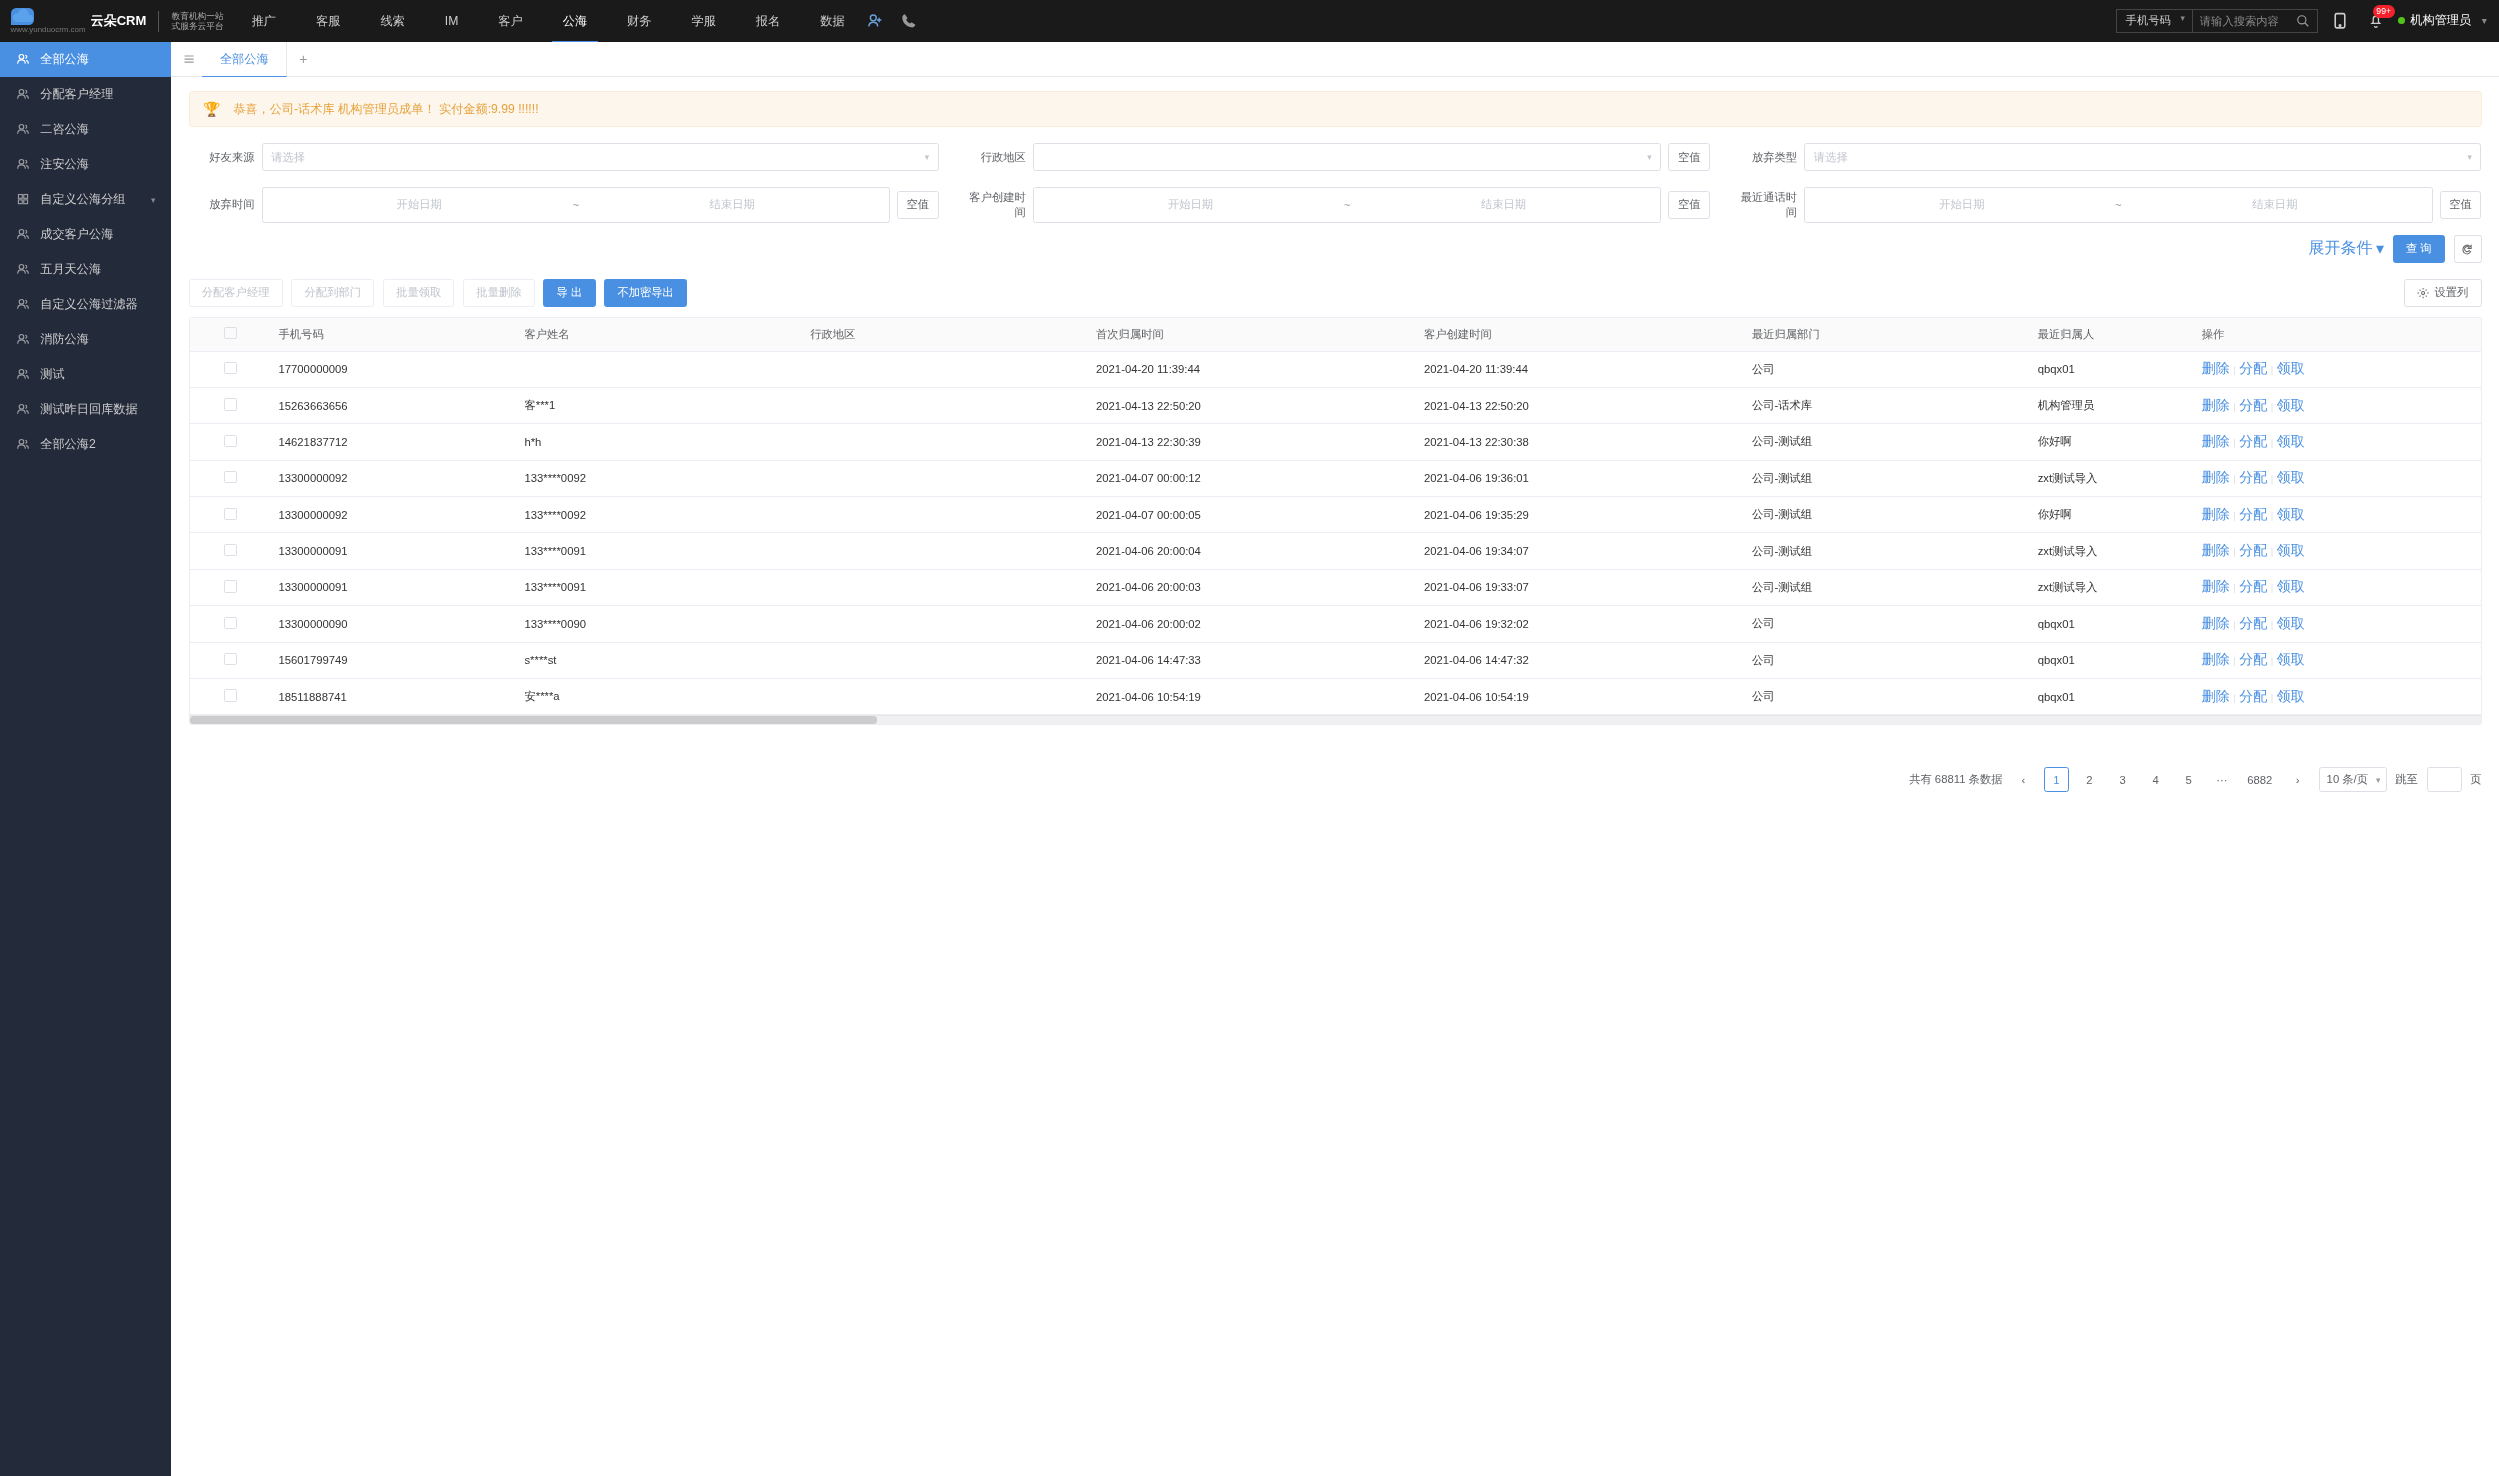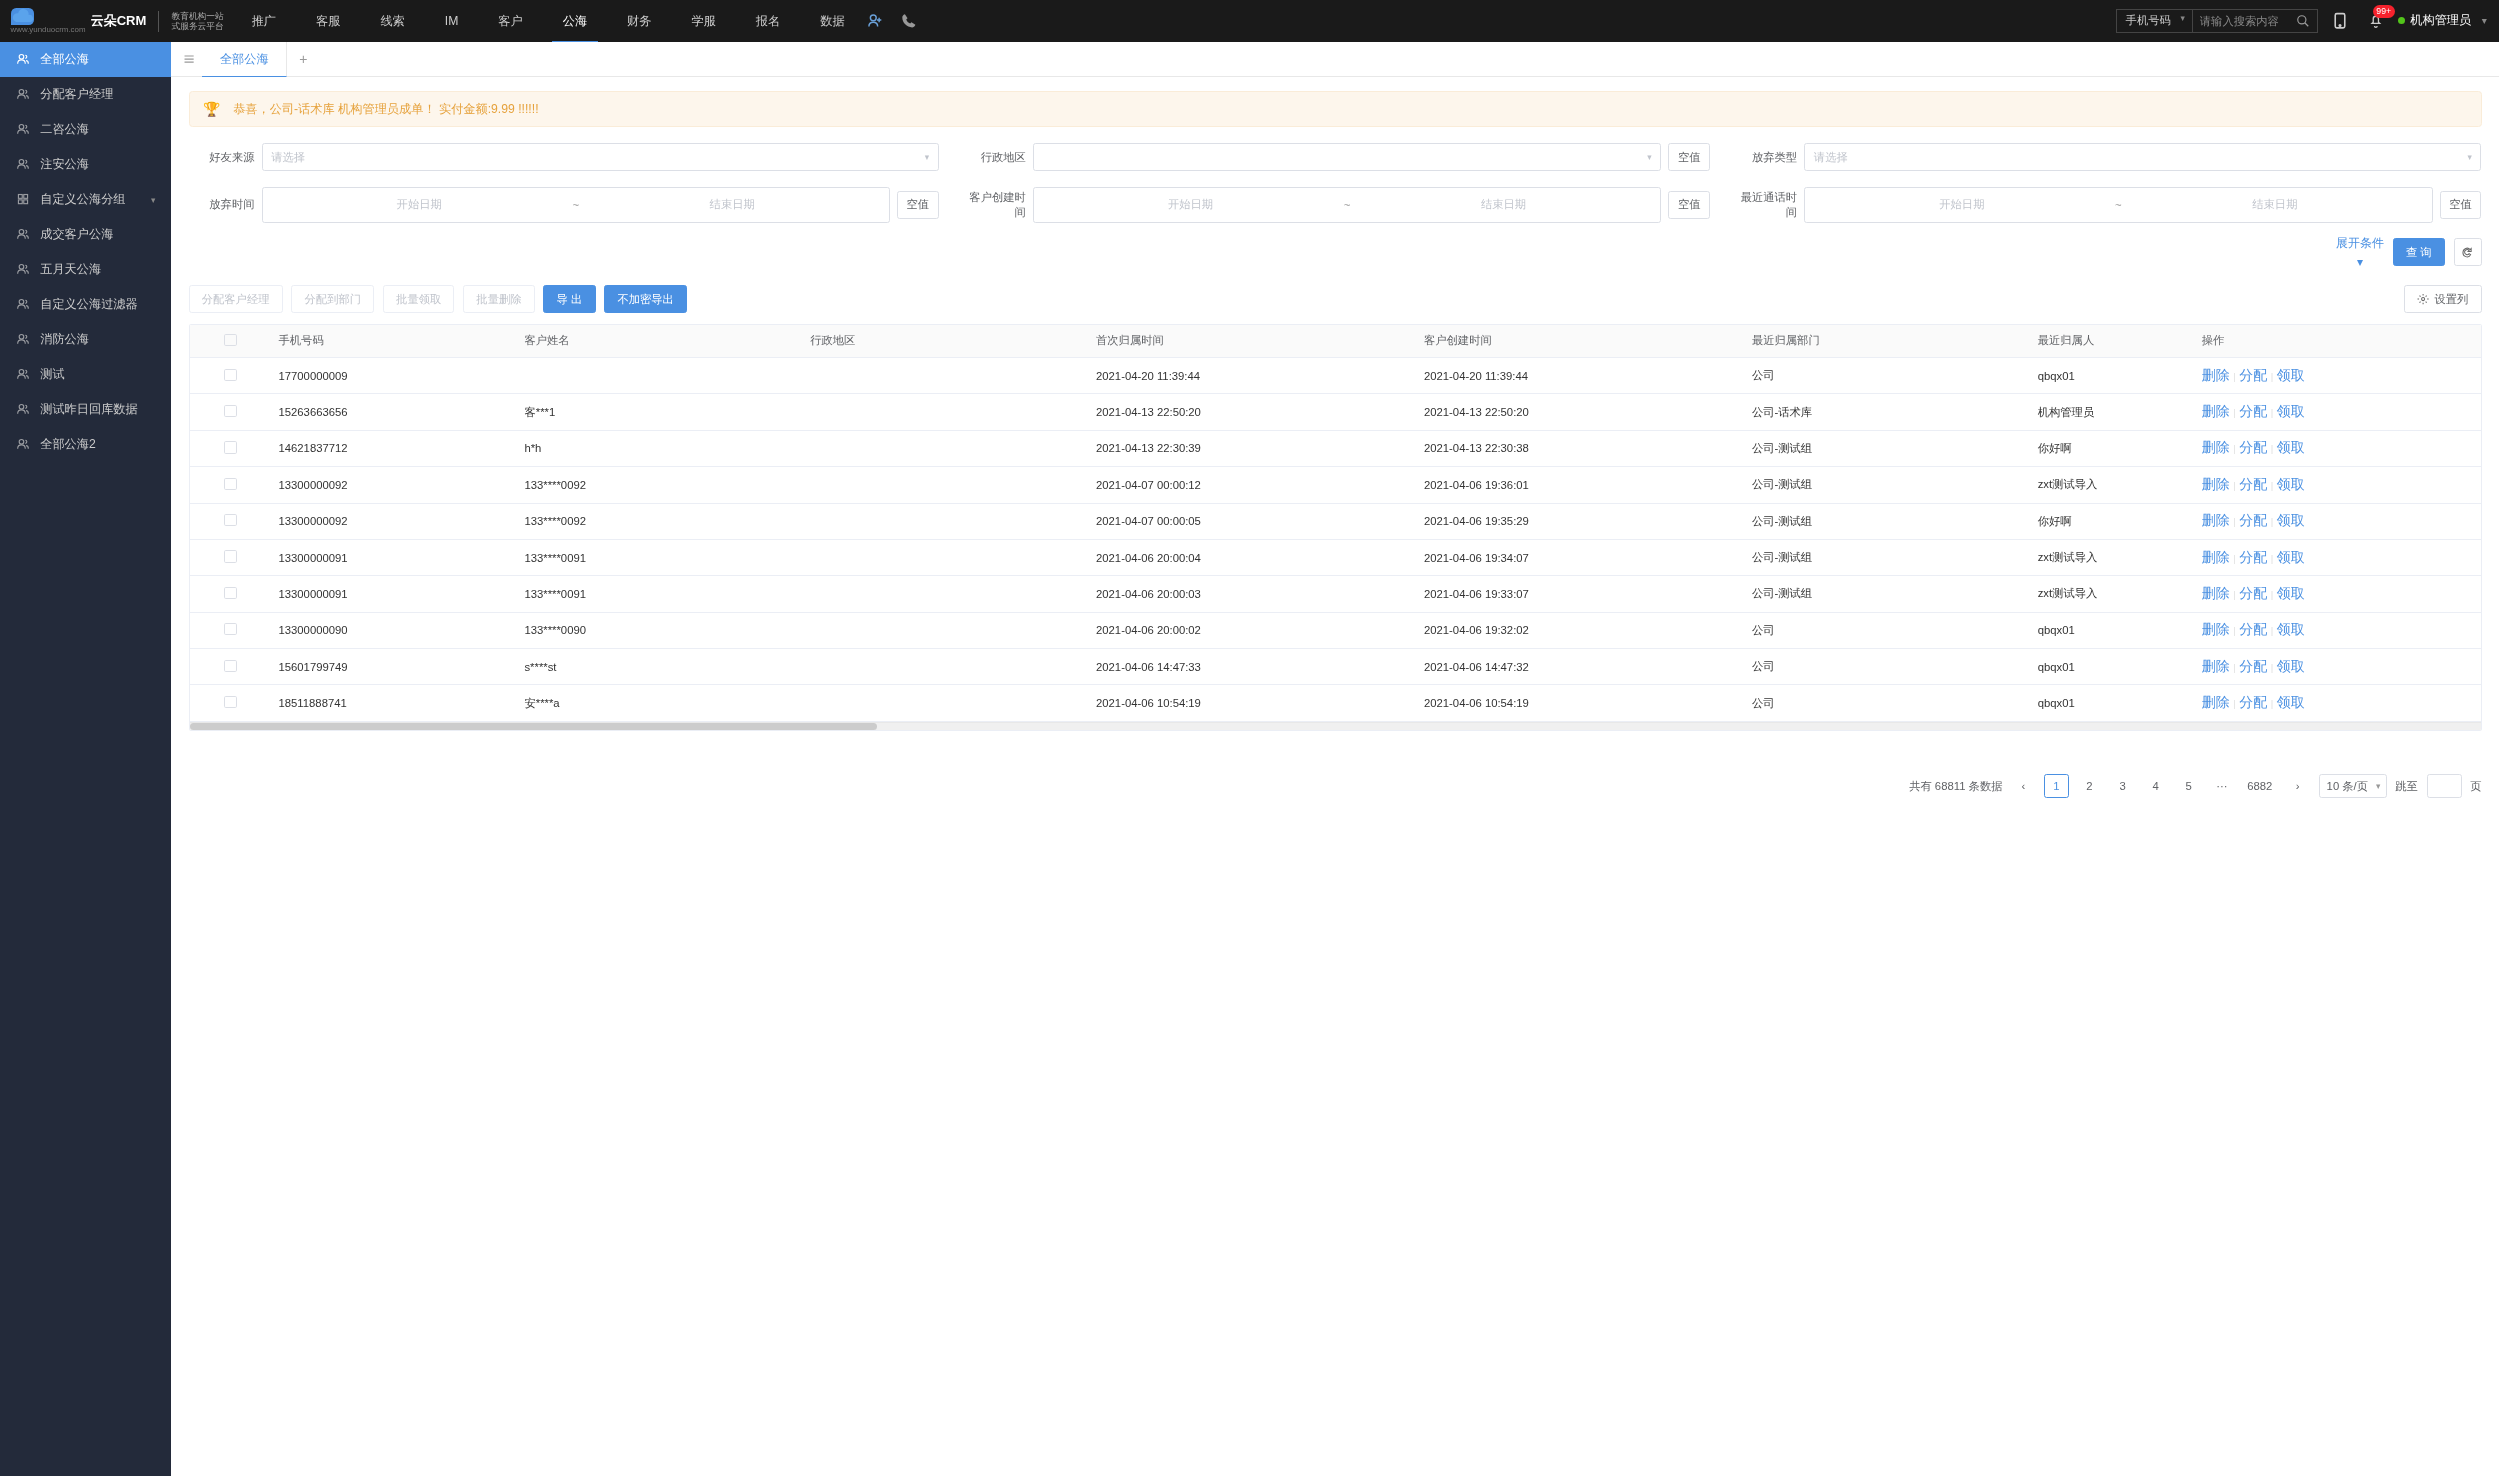--- a/index.html
+++ b/index.html
@@ -63,21 +63,21 @@
 .filter-group { display: flex; align-items: center; gap: 7px; }
 .filter-label { width: 66px; text-align: right; color: #606266; font-size: 11.3px; }
 .filter-input { flex: 1; border: 0.9px solid #dcdfe6; border-radius: 2.6px; height: 28px; padding: 0 8.7px; display: flex; align-items: center; color: #c0c4cc; font-size: 11.3px; position: relative; }
 .filter-input .chev-down { margin-left: auto; font-size: 8.7px; color: #c0c4cc; }
 .date-range { flex: 1; border: 0.9px solid #dcdfe6; border-radius: 2.6px; height: 36px; display: flex; align-items: center; padding: 0 8.7px; font-size: 11.3px; color: #c0c4cc; }
 .date-range span { flex: 1; text-align: center; }
 .date-range .sep { flex: 0; padding: 0 5.2px; color: #999; }
 .null-btn { border: 0.9px solid #dcdfe6; border-radius: 2.6px; height: 28px; padding: 0 8.7px; color: #606266; font-size: 11.3px; cursor: pointer; display: flex; align-items: center; }
 
 .filter-actions { display: flex; justify-content: flex-end; gap: 8.7px; margin-bottom: 15.7px; align-items: center; }
-.expand-link { color: #4a90e2; font-size: 12px; cursor: pointer; display: flex; align-items: center; gap: 3.5px; flex-direction: column; }
+.expand-link { color: #4a90e2; font-size: 16px; cursor: pointer; display: flex; align-items: center; gap: 3.5px; }
 .btn { border: 0.9px solid #dcdfe6; border-radius: 2.6px; height: 28px; padding: 0 12.2px; font-size: 11.3px; cursor: pointer; background: #fff; color: #606266; display: inline-flex; align-items: center; }
 .btn-primary { background: #4a90e2; color: #fff; border-color: #4a90e2; }
 .btn-disabled { color: #c0c4cc; border-color: #ebeef5; cursor: not-allowed; }
 .refresh-btn { width: 28px; justify-content: center; padding: 0; }
 
 
 .toolbar { display: flex; gap: 8.7px; margin-bottom: 10.5px; align-items: center; }
 .toolbar-right { margin-left: auto; }
 .gear-btn { display: flex; align-items: center; gap: 5.2px; }
 

